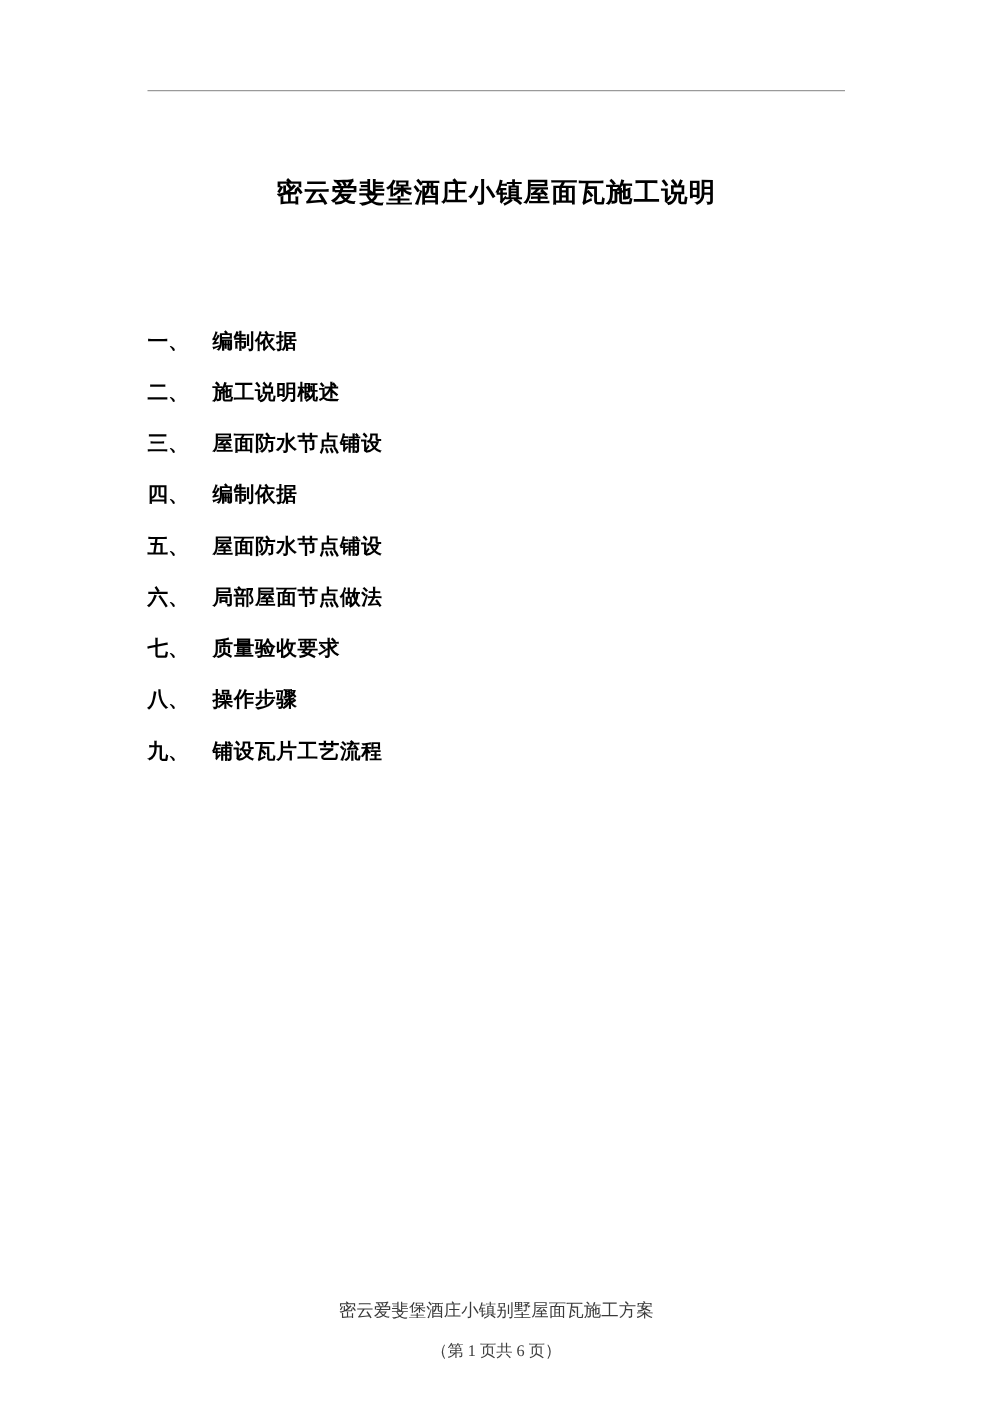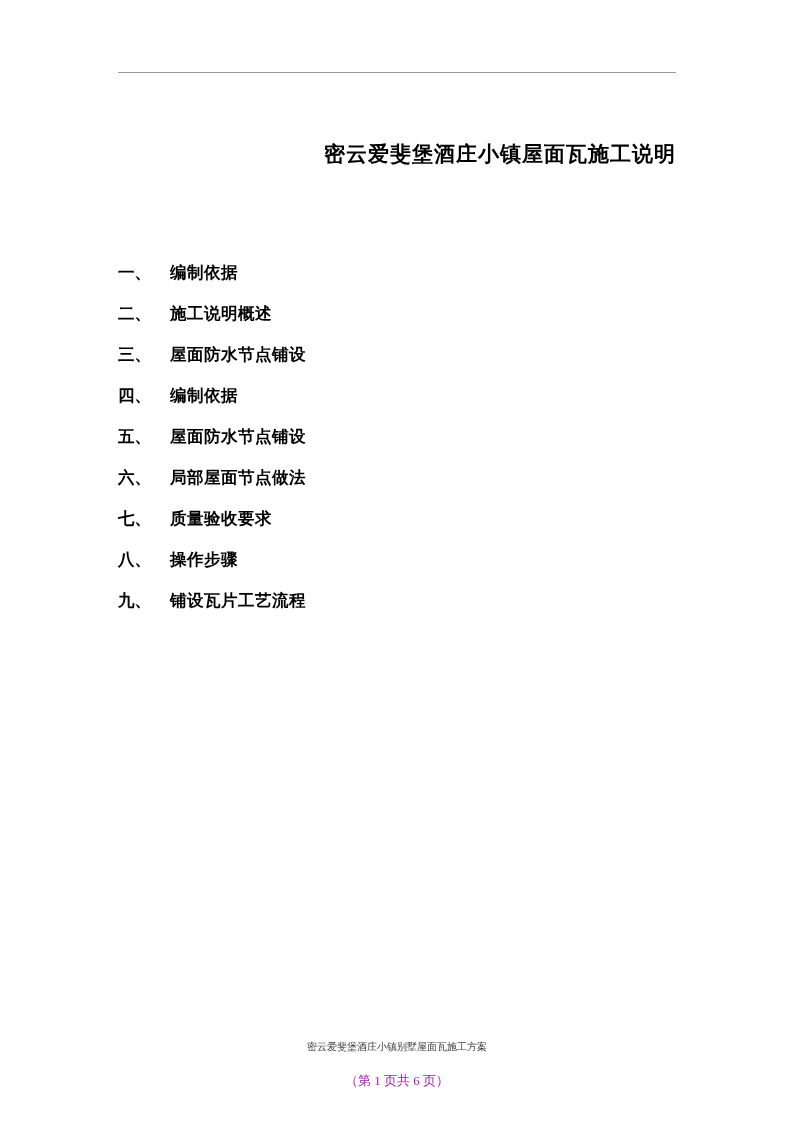--- a/index.html
+++ b/index.html
@@ -27,21 +27,21 @@
     top: 72px;
     width: 558px;
     height: 0;
     border-top: 1px solid #9a9a9a;
   }
   .doc-title {
     position: absolute;
     left: 118px;
     top: 140px;
     width: 558px;
-    text-align: right;
+    text-align: center;
     font-size: 21px;
     font-weight: bold;
     letter-spacing: 1px;
     font-family: "Liberation Serif", "DejaVu Serif", serif;
     white-space: nowrap;
   }
   .toc {
     position: absolute;
     left: 118px;
     top: 225px;
@@ -65,32 +65,32 @@
     display: inline-block;
     letter-spacing: 0.5px;
     margin-top: 37px;
   }
   .footer-note {
     position: absolute;
     left: 0;
     top: 1040px;
     width: 794px;
     text-align: center;
-    font-size: 10px;
+    font-size: 14px;
     color: #3a3a3a;
     font-family: "Liberation Serif", "DejaVu Serif", serif;
   }
   .footer-page {
     position: absolute;
     left: 0;
     top: 1072px;
     width: 794px;
     text-align: center;
     font-size: 13px;
-    color: #a21caf;
+    color: #404040;
     font-family: "Liberation Serif", "DejaVu Serif", serif;
   }
 </style>
 </head>
 <body>
 
 <div class="page">
 
   <div class="header-rule"></div>
 

